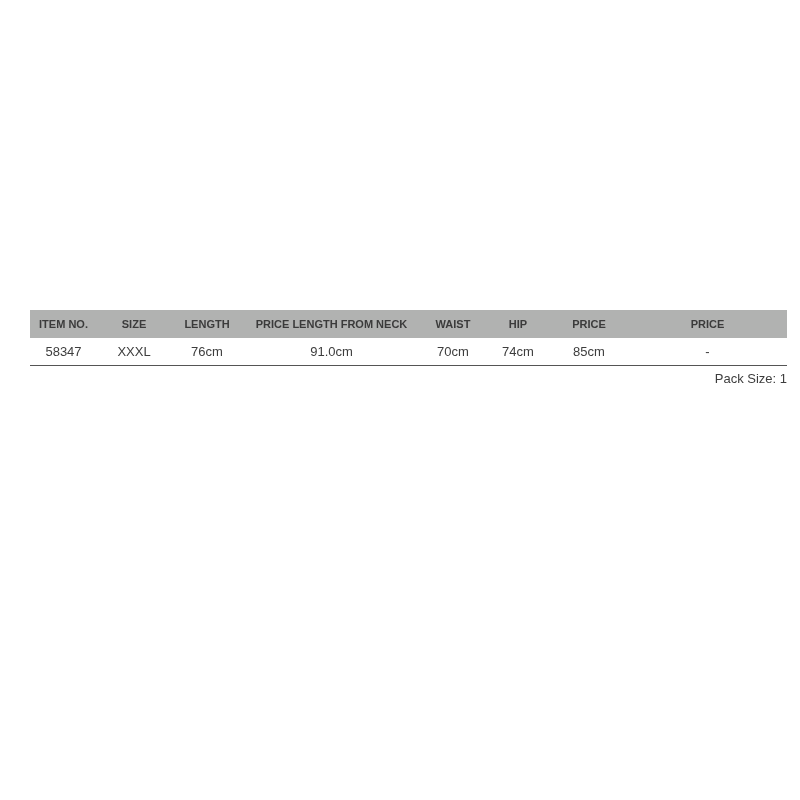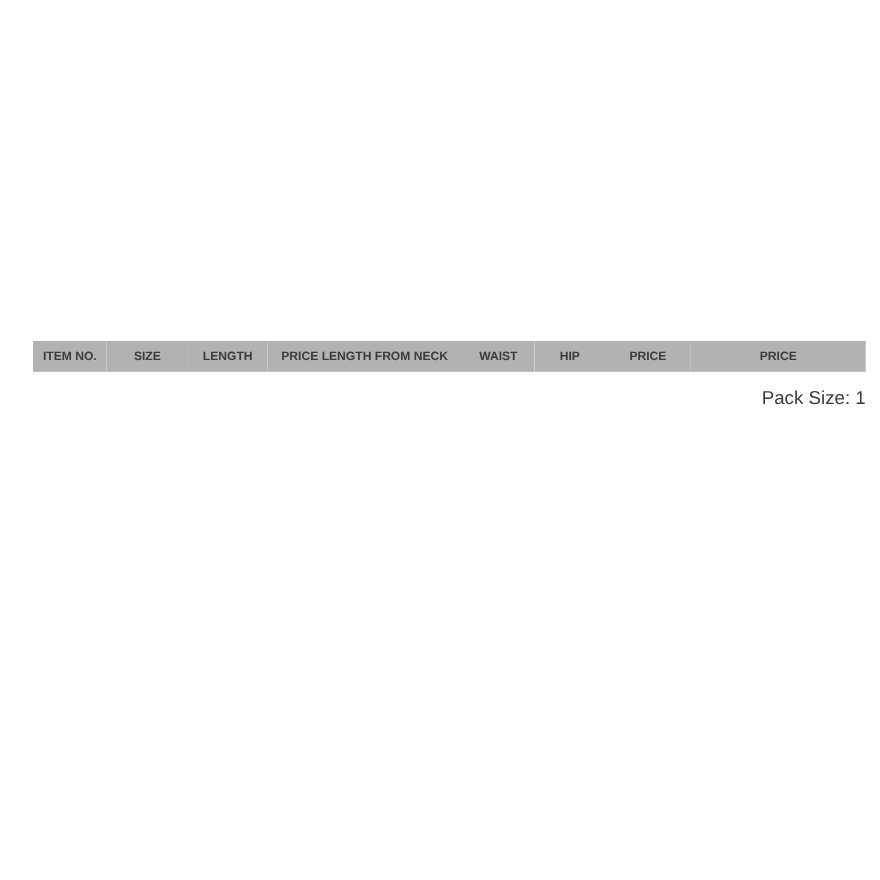--- a/index.html
+++ b/index.html
@@ -47,23 +47,23 @@
     font-size:13px;
     height:27px;
     text-align:center;
     vertical-align:middle;
     padding:0;
     border-bottom:1px solid var(--row-line);
     white-space:nowrap;
     background:#ffffff;
   }
   .pack-size{
-    margin-top:16px;
+    margin-top:5px;
     text-align:right;
-    font-size:17px;
+    font-size:13px;
     color:var(--body-text);
     line-height:16px;
   }
 </style>
 </head>
 <body>
 
 <div class="chart-wrap">
   <table>
     <colgroup id="cols">
@@ -82,16 +82,26 @@
           <th>SIZE</th>
           <th>LENGTH</th>
           <th>PRICE LENGTH FROM NECK</th>
           <th>WAIST</th>
           <th>HIP</th>
           <th>PRICE</th>
           <th>PRICE</th>
         </tr>
     </thead>
     <tbody id="table-body">
+        <tr>
+          <td>58347</td>
+          <td>XXXL</td>
+          <td>76cm</td>
+          <td>91.0cm</td>
+          <td>70cm</td>
+          <td>74cm</td>
+          <td>85cm</td>
+          <td>-</td>
+        </tr>
       </tbody>
   </table>
   <div class="pack-size">Pack Size: 1</div>
 </div>
 
 </body></html>

